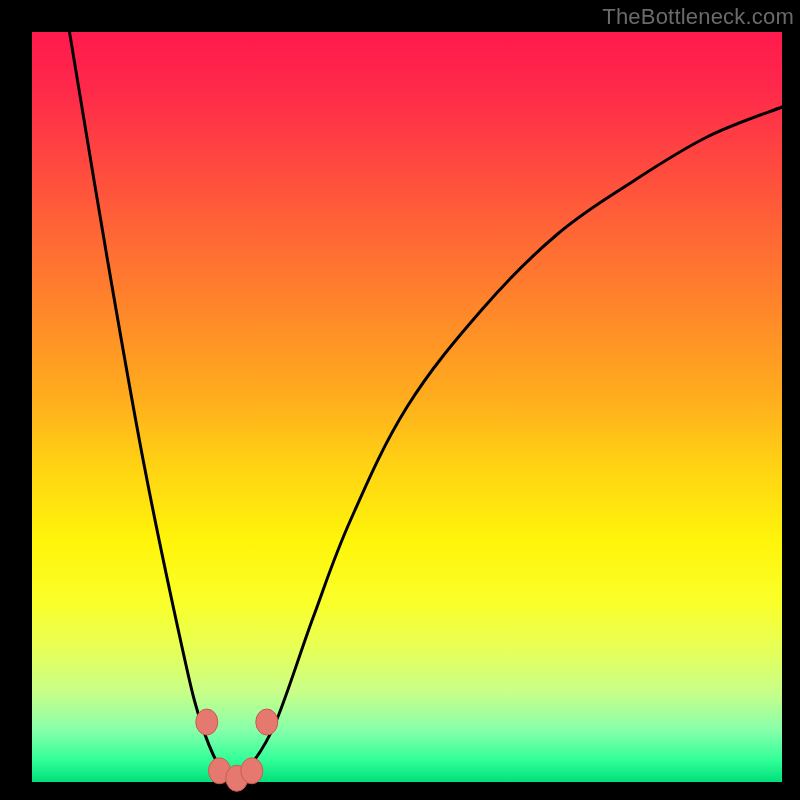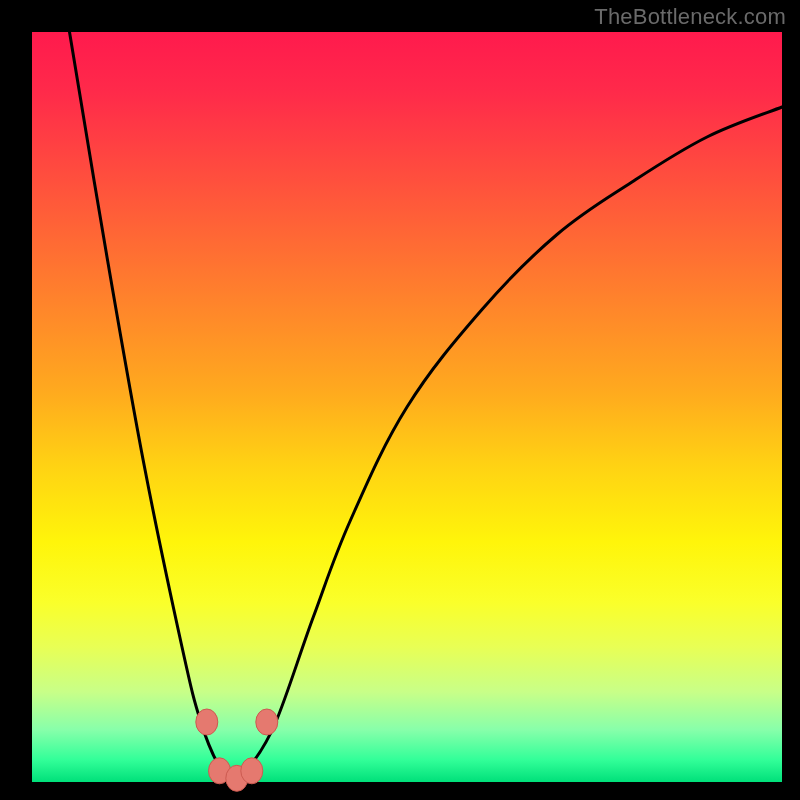--- a/index.html
+++ b/index.html
@@ -38,21 +38,21 @@
       #e8ff55 82%,
       #c8ff88 88%,
       #88ffaa 93%,
       #33ff99 97%,
       #00e07a 100%
     );
   }
   .watermark {
     position: absolute;
     top: 4px;
-    right: 14px;
+    right: 6px;
     color: #6a6a6a;
     font-size: 22px;
     letter-spacing: 0.2px;
     font-weight: 400;
     user-select: none;
   }
   svg.curve {
     position: absolute;
     left: 0;
     top: 0;

